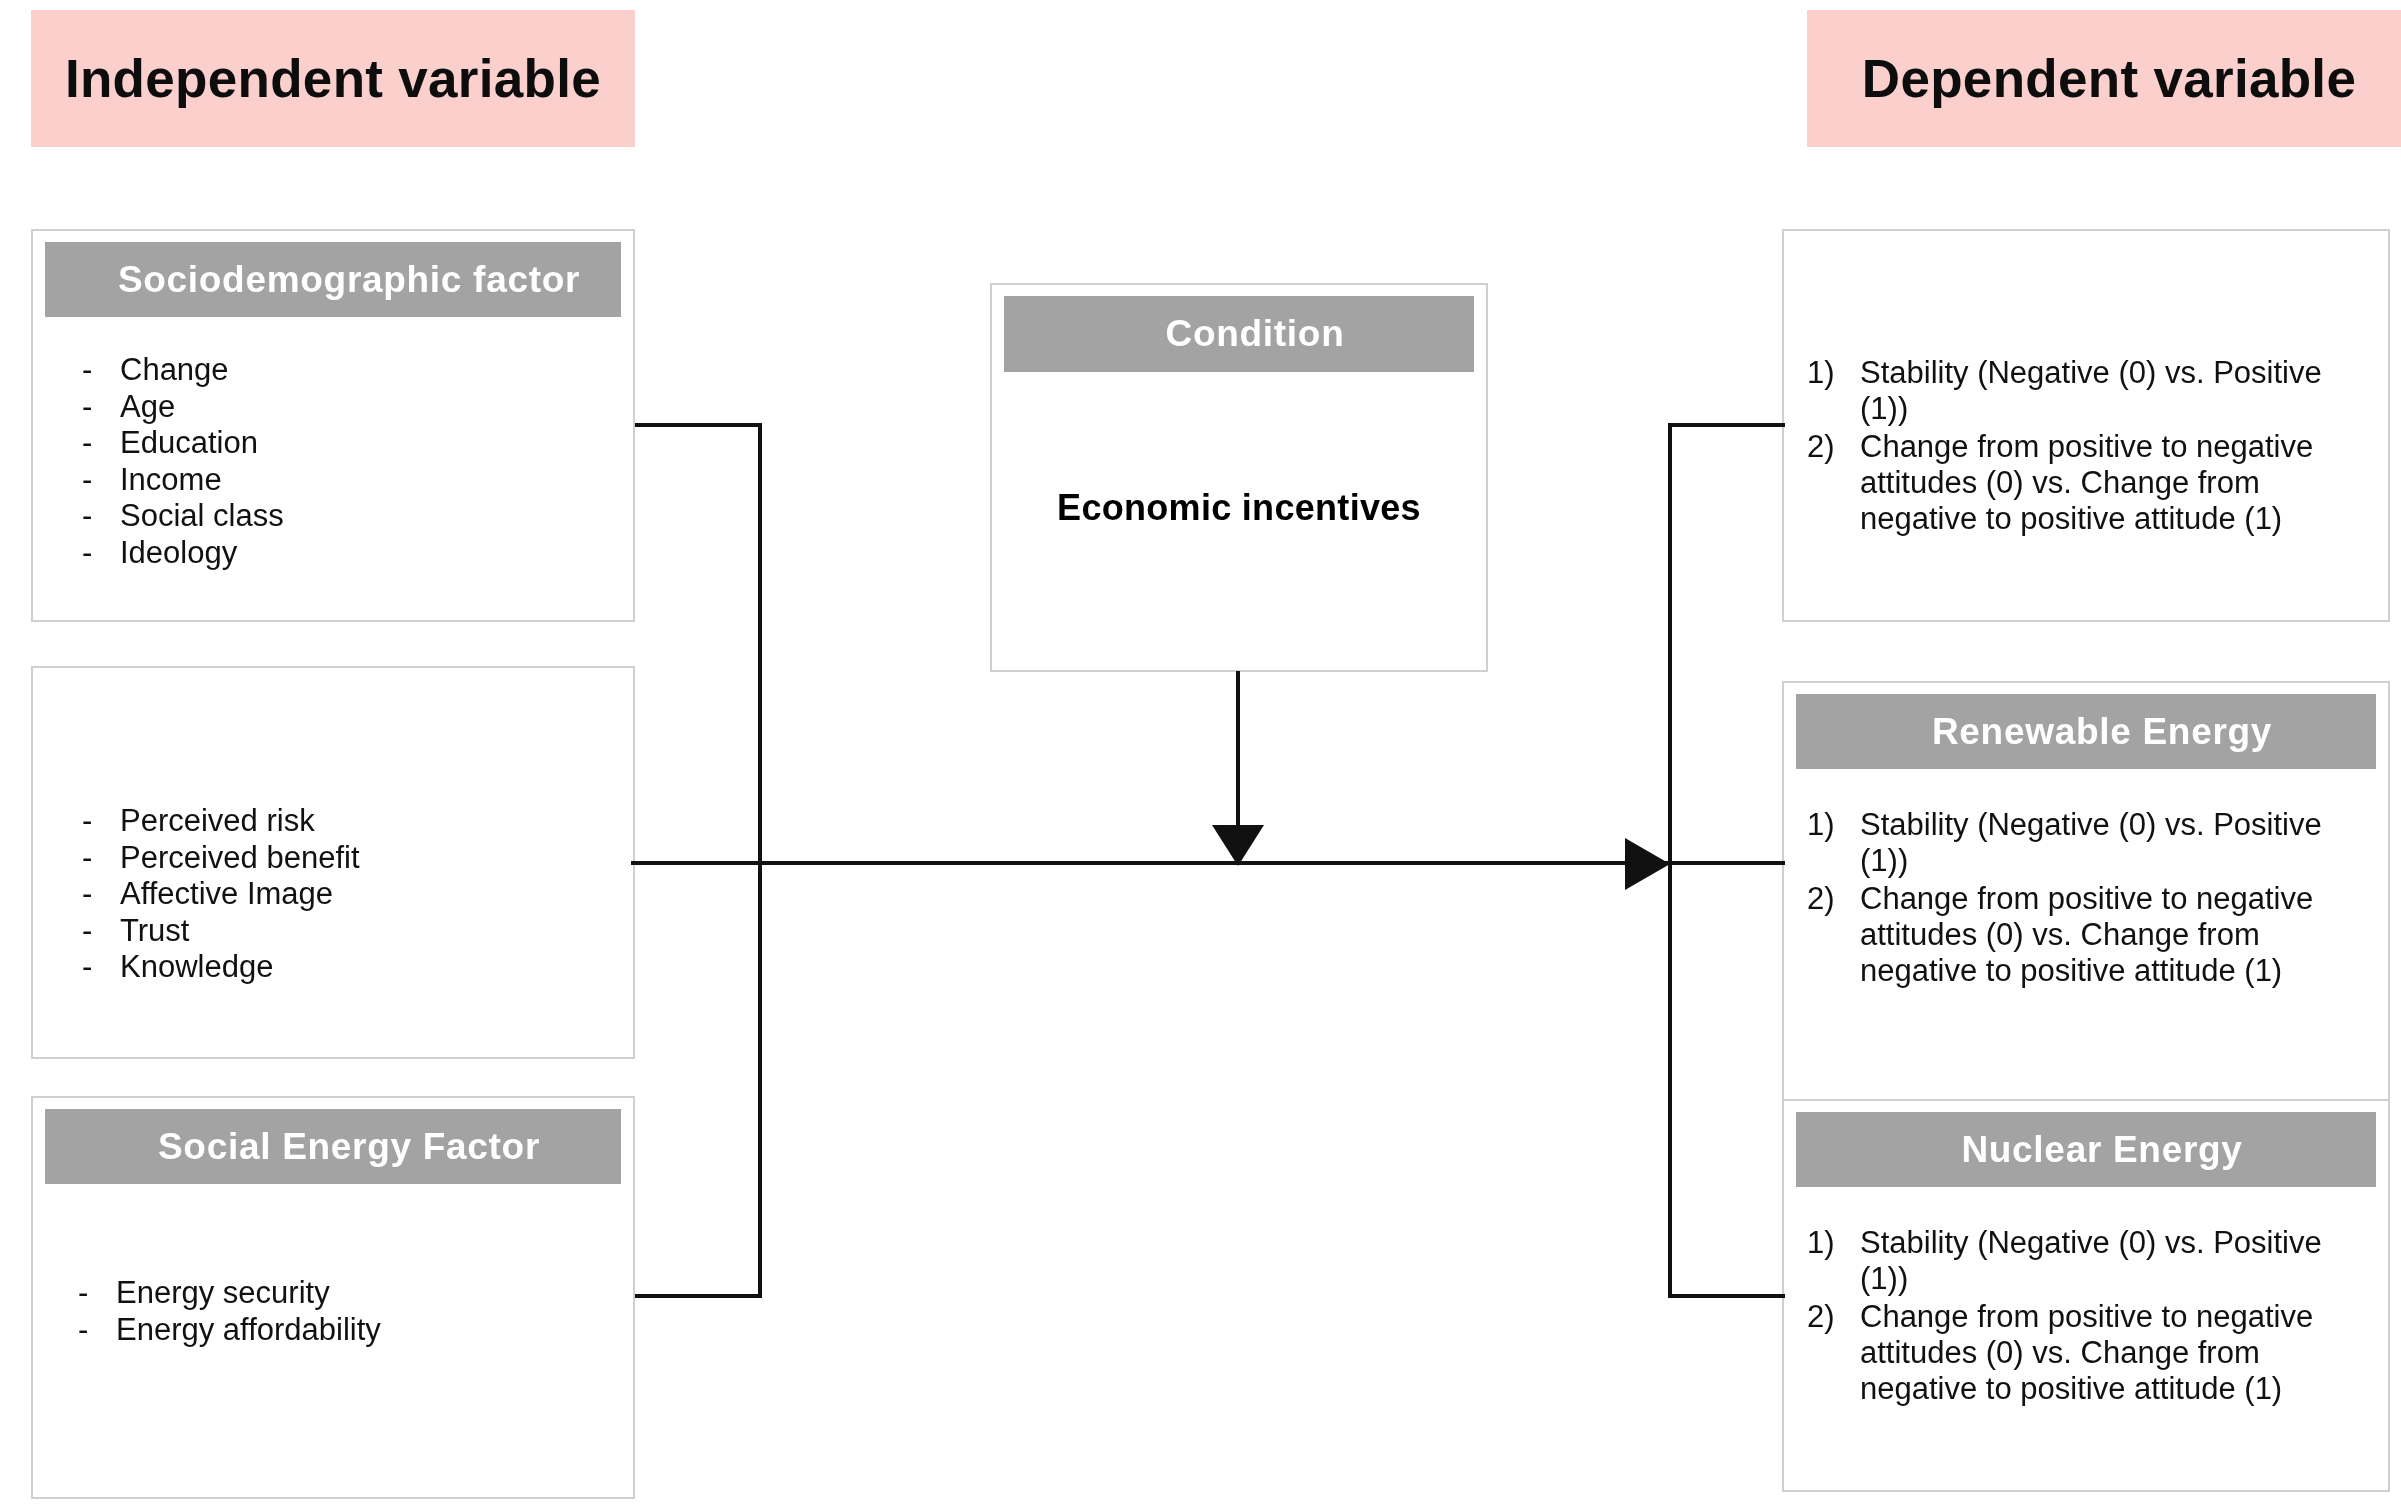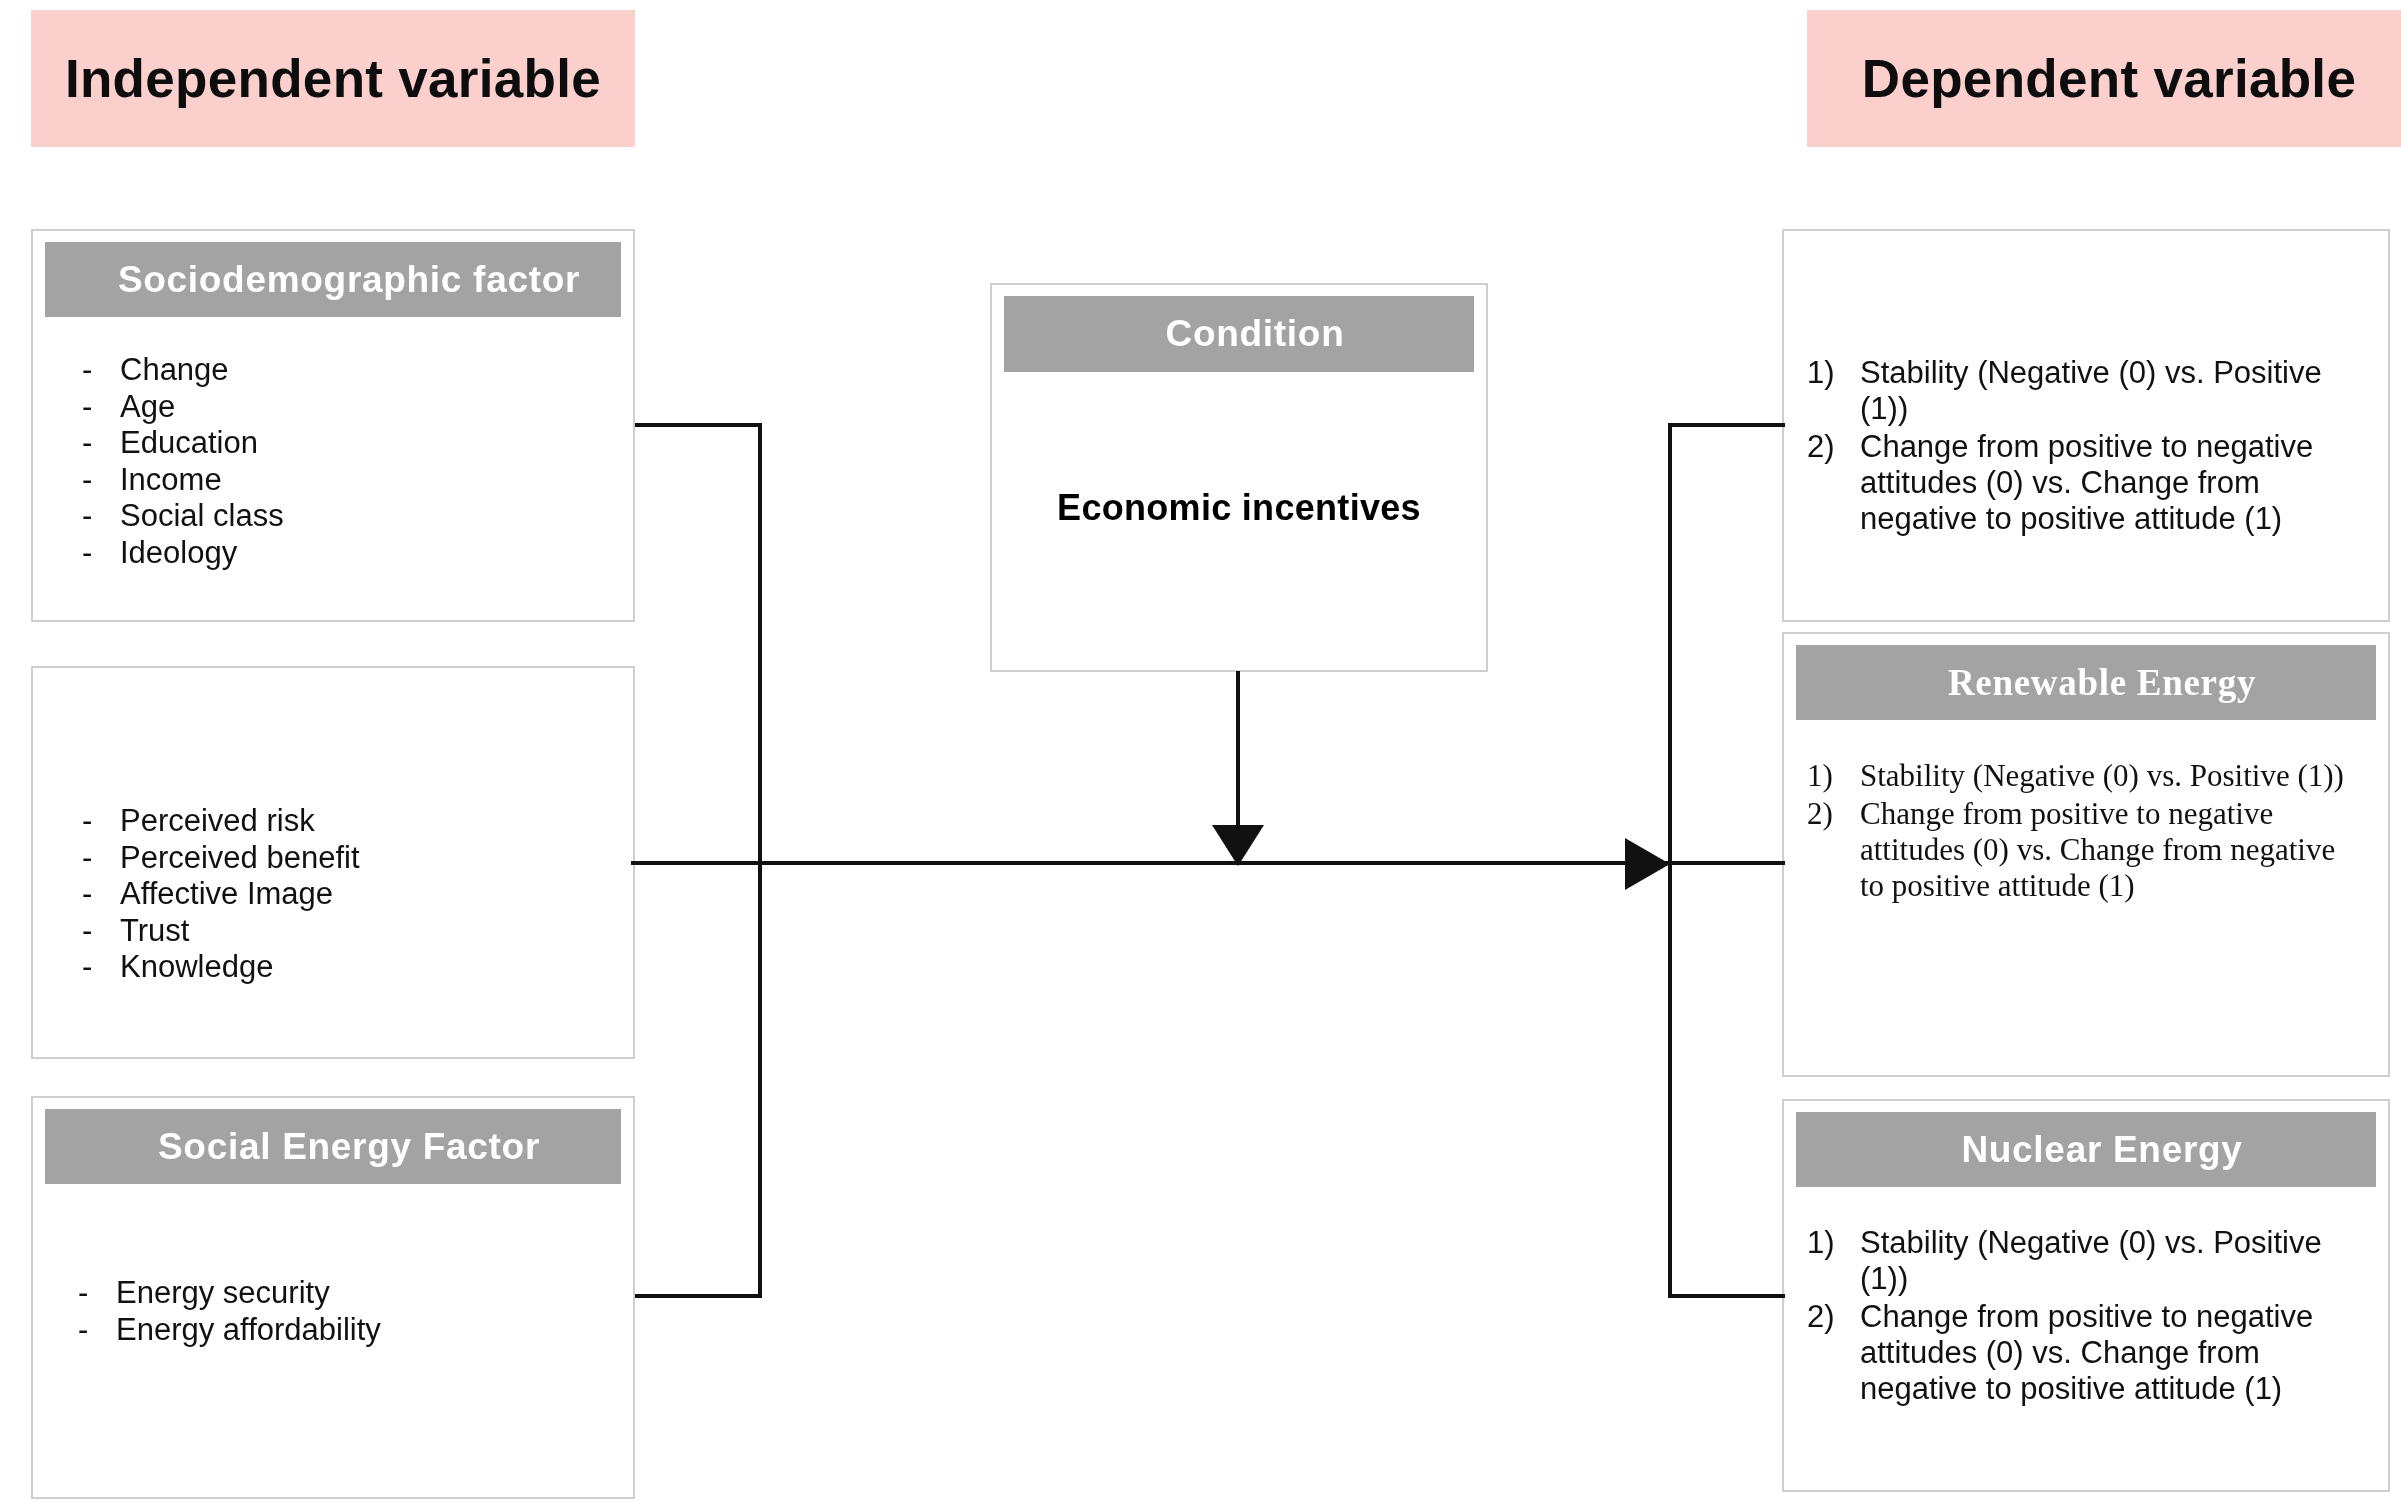--- a/index.html
+++ b/index.html
@@ -41,21 +41,21 @@
   #p-social .body{padding:75px 0 0 45px;}
 
   
   #p-cond{left:990px;top:283px;width:498px;height:389px;}
   #p-cond .bar{height:76px;}
   #p-cond .center-text{position:absolute;left:0;right:0;top:202px;text-align:center;
                        font-size:36px;font-weight:bold;letter-spacing:0.3px;}
 
   
   #p-fossil{left:1782px;top:229px;width:608px;height:393px;}
-  #p-renew{left:1782px;top:632px;width:608px;height:445px;font-family:Liberation Serif, serif;}
+  #p-renew{left:1782px;top:681px;width:608px;height:445px;}
   #p-nuclear{left:1782px;top:1099px;width:608px;height:393px;}
   #p-fossil .body,#p-renew .body,#p-nuclear .body{padding:22px 24.6px 0 23px;}
 
   
   .ln{position:absolute;background:#111;}
   .lnh{height:4.1px;}
   .lnv{width:4.1px;}
 
   #br-l-top{left:635px;top:423px;width:127px;}
   #br-l-bot{left:635px;top:1294px;width:127px;}

